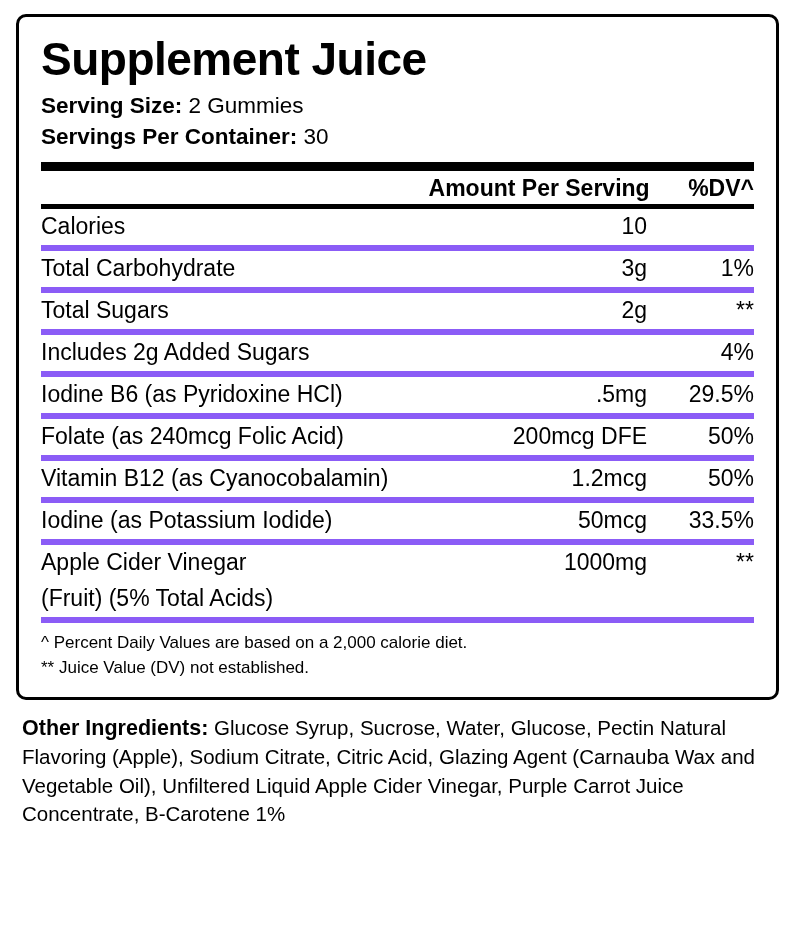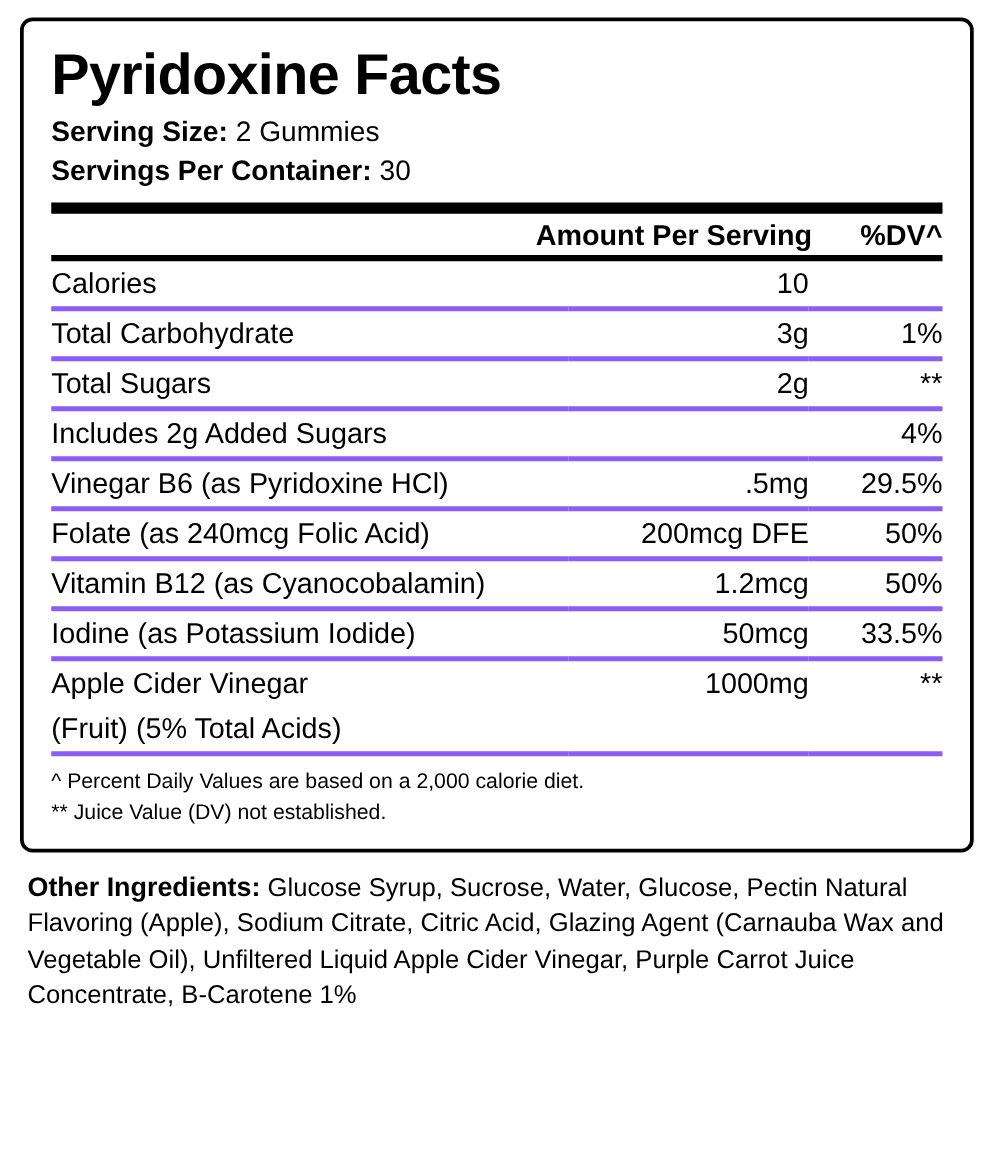--- a/index.html
+++ b/index.html
@@ -53,21 +53,21 @@
     background: #000;
   }
   table.facts {
     width: 100%;
     border-collapse: collapse;
     font-size: 23px;
   }
   table.facts td {
     padding: 4px 0 5px 0;
     vertical-align: bottom;
-    border-bottom: 4px solid #8b5cf6;
+    border-bottom: 6px solid #8b5cf6;
   }
   table.facts tr.no-line td {
     border-bottom: none;
   }
   table.facts tr.head-row td {
     border-bottom: none;
     font-weight: 700;
     padding-bottom: 2px;
   }
   td.nutrient {
@@ -102,21 +102,21 @@
     font-size: 21.5px;
   }
 </style>
 </head>
 <body>
 
 <div class="page">
 
   <div class="panel">
 
-    <div class="title">Pyridoxine Facts</div>
+    <div class="title">Supplement Juice</div>
 
     <div class="serving-line">
       <b>Serving Size:</b>
       <span>2 Gummies</span>
     </div>
 
     <div class="serving-line">
       <b>Servings Per Container:</b>
       <span>30</span>
     </div>
@@ -151,21 +151,21 @@
           <td class="nutrient indent1">Total Sugars</td>
           <td class="amount">2g</td>
           <td class="dv">**</td>
         </tr>
         <tr>
           <td class="nutrient indent2">Includes 2g Added Sugars</td>
           <td class="amount"></td>
           <td class="dv">4%</td>
         </tr>
         <tr>
-          <td class="nutrient">Vinegar B6 (as Pyridoxine HCl)</td>
+          <td class="nutrient">Iodine B6 (as Pyridoxine HCl)</td>
           <td class="amount">.5mg</td>
           <td class="dv">29.5%</td>
         </tr>
         <tr>
           <td class="nutrient">Folate (as 240mcg Folic Acid)</td>
           <td class="amount">200mcg DFE</td>
           <td class="dv">50%</td>
         </tr>
         <tr>
           <td class="nutrient">Vitamin B12 (as Cyanocobalamin)</td>

